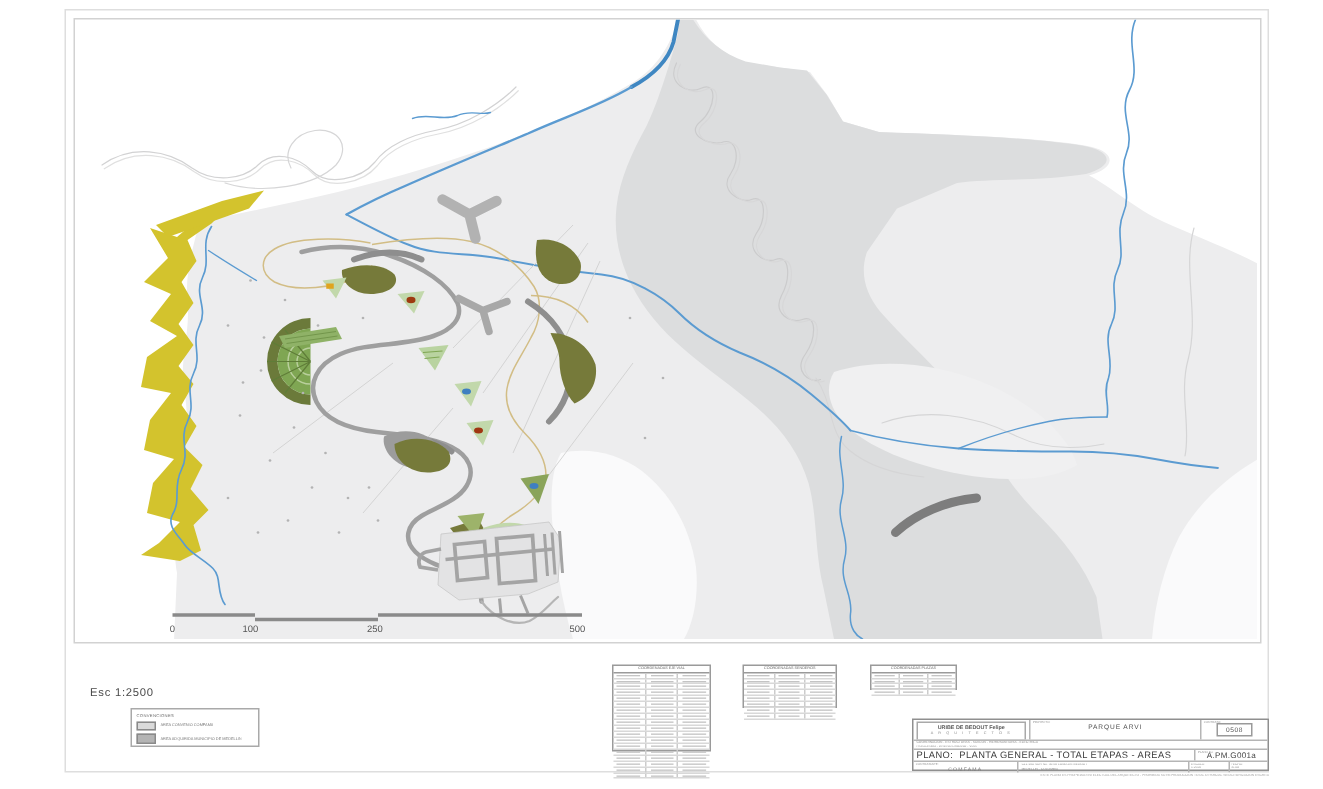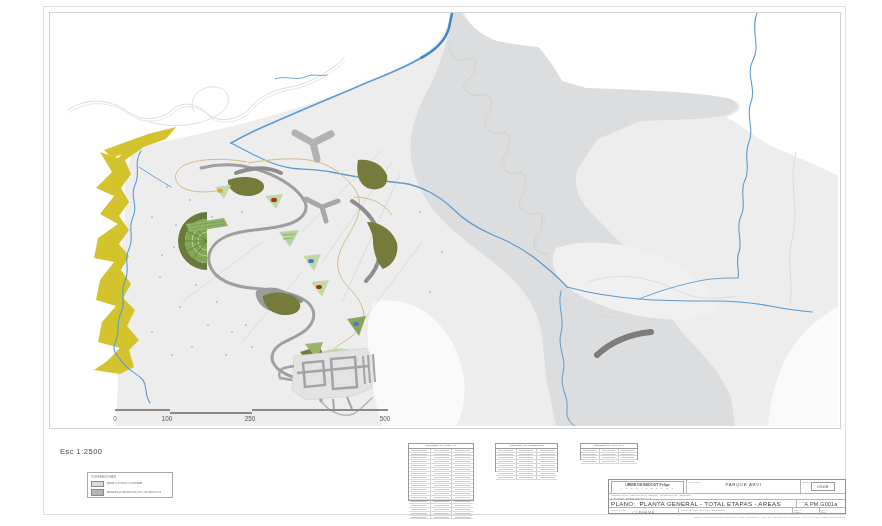--- a/index.html
+++ b/index.html
@@ -7,21 +7,21 @@
          font-family:"Liberation Sans",sans-serif;color:#333;}
   .abs{position:absolute;}
   
   #outer-border{left:43px;top:6px;width:801px;height:507px;border:1px solid #dedede;}
   #map-frame{left:49px;top:12px;width:790px;height:415px;border:1px solid #d2d2d2;background:#fff;}
   #map-svg{left:50px;top:13px;}
   
   #sheet-title{left:60px;top:446px;white-space:nowrap;}
   #sheet-title .main{font-weight:bold;font-size:9.5px;letter-spacing:1.6px;color:#141414;}
   #sheet-title .suffix{font-size:8.5px;letter-spacing:1px;color:#6d6d6d;}
-  #scale-note{left:60px;top:447px;font-size:7.5px;letter-spacing:.5px;color:#4a4a4a;}
+  #scale-note{left:60px;top:457px;font-size:7.5px;letter-spacing:.5px;color:#4a4a4a;}
   
   #legend{left:87px;top:472px;width:86px;height:26px;border:1px solid #a9a9a9;background:#fff;padding:1.5px 3px;box-sizing:border-box;}
   #legend .lg-title{font-size:2.8px;color:#666;letter-spacing:.2px;}
   .lg-item{display:flex;align-items:center;margin-top:2.2px;}
   .lg-swatch{width:11px;height:4.6px;border:.5px solid #8a8a8a;margin-right:3px;flex:none;}
   .lg-label{font-size:2.6px;color:#7a7a7a;white-space:nowrap;overflow:hidden;}
   
   .coord-table{border:1px solid #9a9a9a;background:#fff;box-sizing:border-box;}
   .tbl-head{font-size:2.5px;color:#666;text-align:center;border-bottom:.5px solid #9a9a9a;
             height:3.6px;line-height:3.6px;overflow:hidden;white-space:nowrap;}

